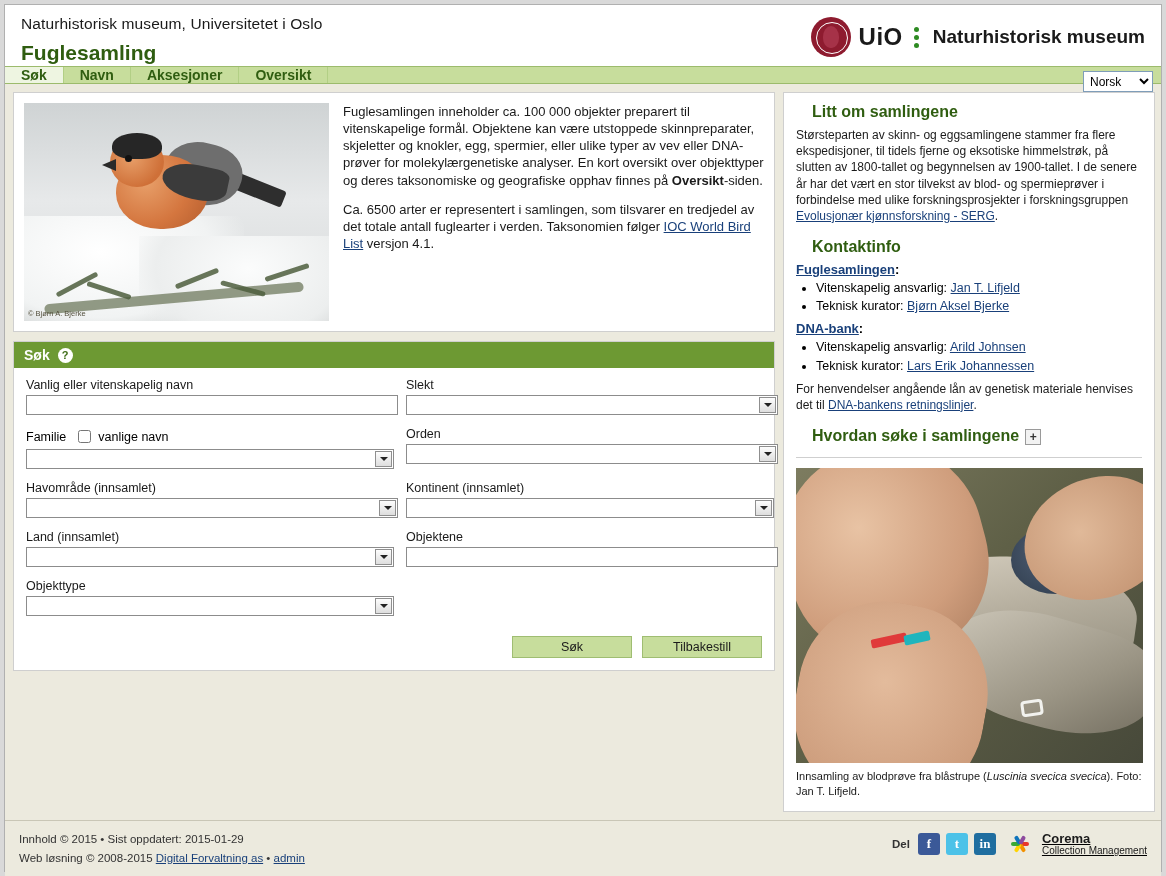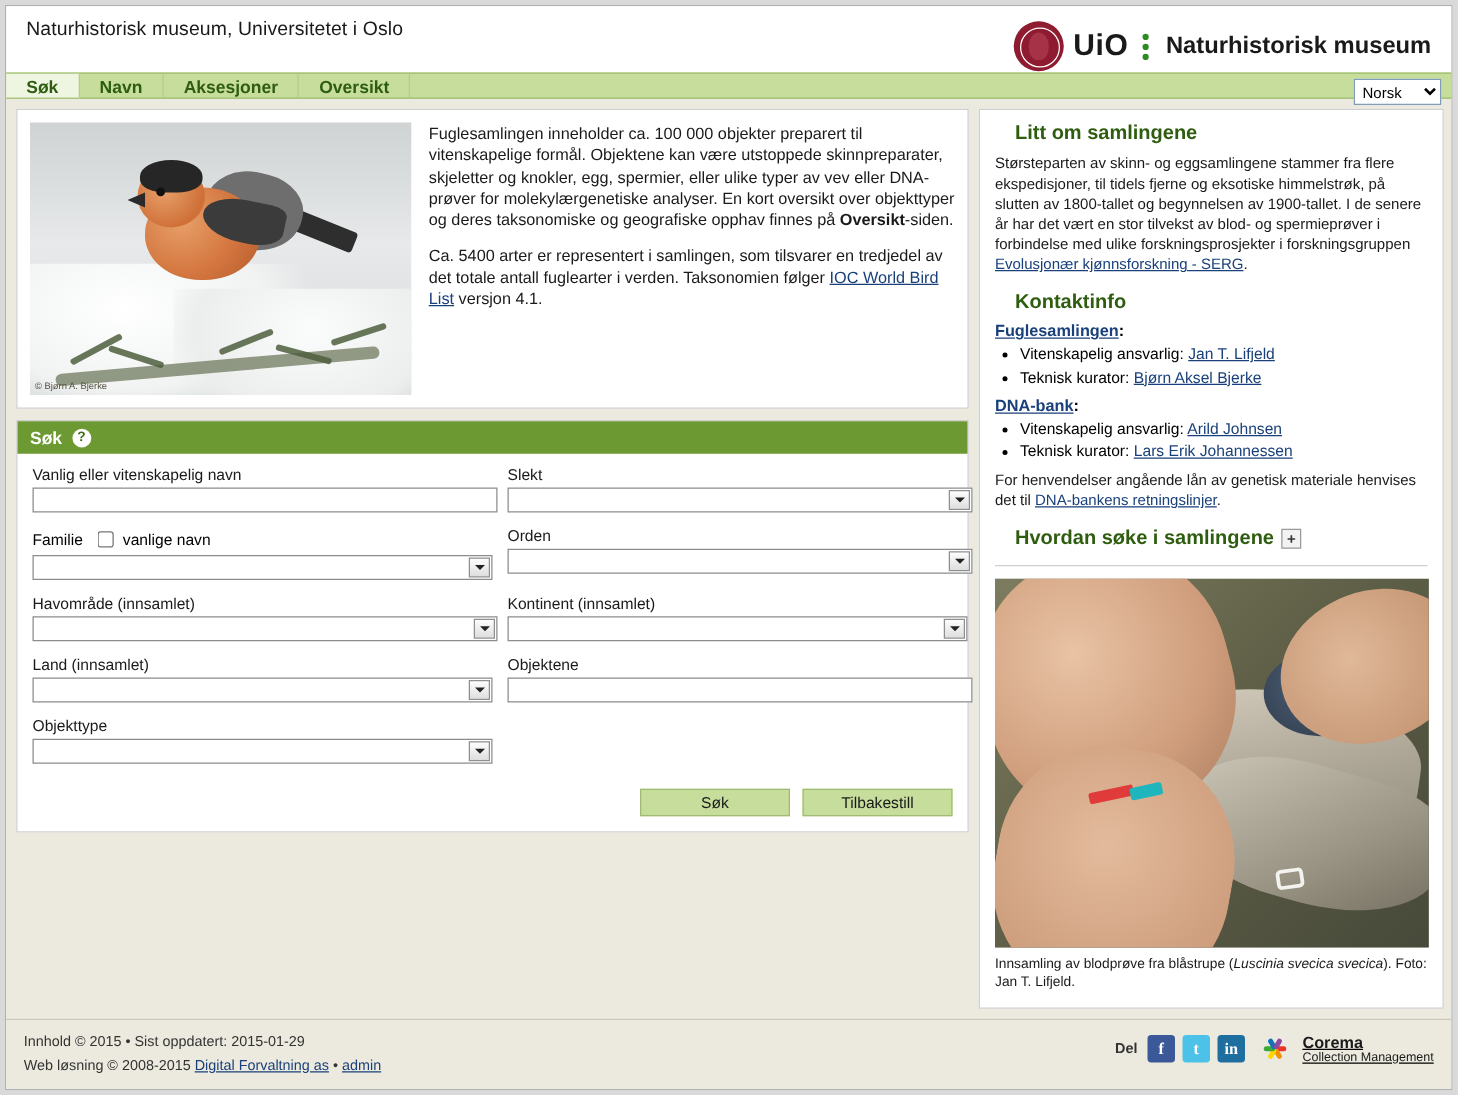--- a/index.html
+++ b/index.html
@@ -569,20 +569,21 @@
   }
 </style>
 </head>
 <body>
 
 <div class="page">
   <div class="frame">
 
     <div class="header">
       <div class="header-museum">Naturhistorisk museum, Universitetet i Oslo</div>
+      <div class="header-title">Fuglesamling</div>
       <div class="uio-logo">
         <div class="uio-seal"></div>
         <span class="uio-word">UiO</span>
         <span class="uio-dots">
             <i></i>
             <i></i>
             <i></i>
           </span>
         <span class="uio-sub">Naturhistorisk museum</span>
       </div>
@@ -620,21 +621,21 @@
             <div class="bird-body"></div>
             <div class="bird-wing"></div>
             <div class="bird-head"></div>
             <div class="bird-cap"></div>
             <div class="bird-beak"></div>
             <div class="bird-eye"></div>
             <div class="photo-credit">© Bjørn A. Bjerke</div>
           </div>
           <div class="intro-text">
             <p><span>Fuglesamlingen inneholder ca. 100 000 objekter preparert til vitenskapelige formål. Objektene kan være utstoppede skinnpreparater, skjeletter og knokler, egg, spermier, eller ulike typer av vev eller DNA-prøver for molekylærgenetiske analyser. En kort oversikt over objekttyper og deres taksonomiske og geografiske opphav finnes på </span><b>Oversikt</b><span>-siden.</span></p>
-            <p><span>Ca. 5400 arter er representert i samlingen, som tilsvarer en tredjedel av det totale antall fuglearter i verden. Taksonomien følger </span><a href="#">IOC World Bird List</a><span> versjon 4.1.</span></p>
+            <p><span>Ca. 6500 arter er representert i samlingen, som tilsvarer en tredjedel av det totale antall fuglearter i verden. Taksonomien følger </span><a href="#">IOC World Bird List</a><span> versjon 4.1.</span></p>
           </div>
         </div>
 
         <div class="search-panel">
           <div class="search-head">
             <span>Søk</span>
             <span class="help-dot">?</span>
           </div>
           <div class="search-body">
             <div class="field-grid">

